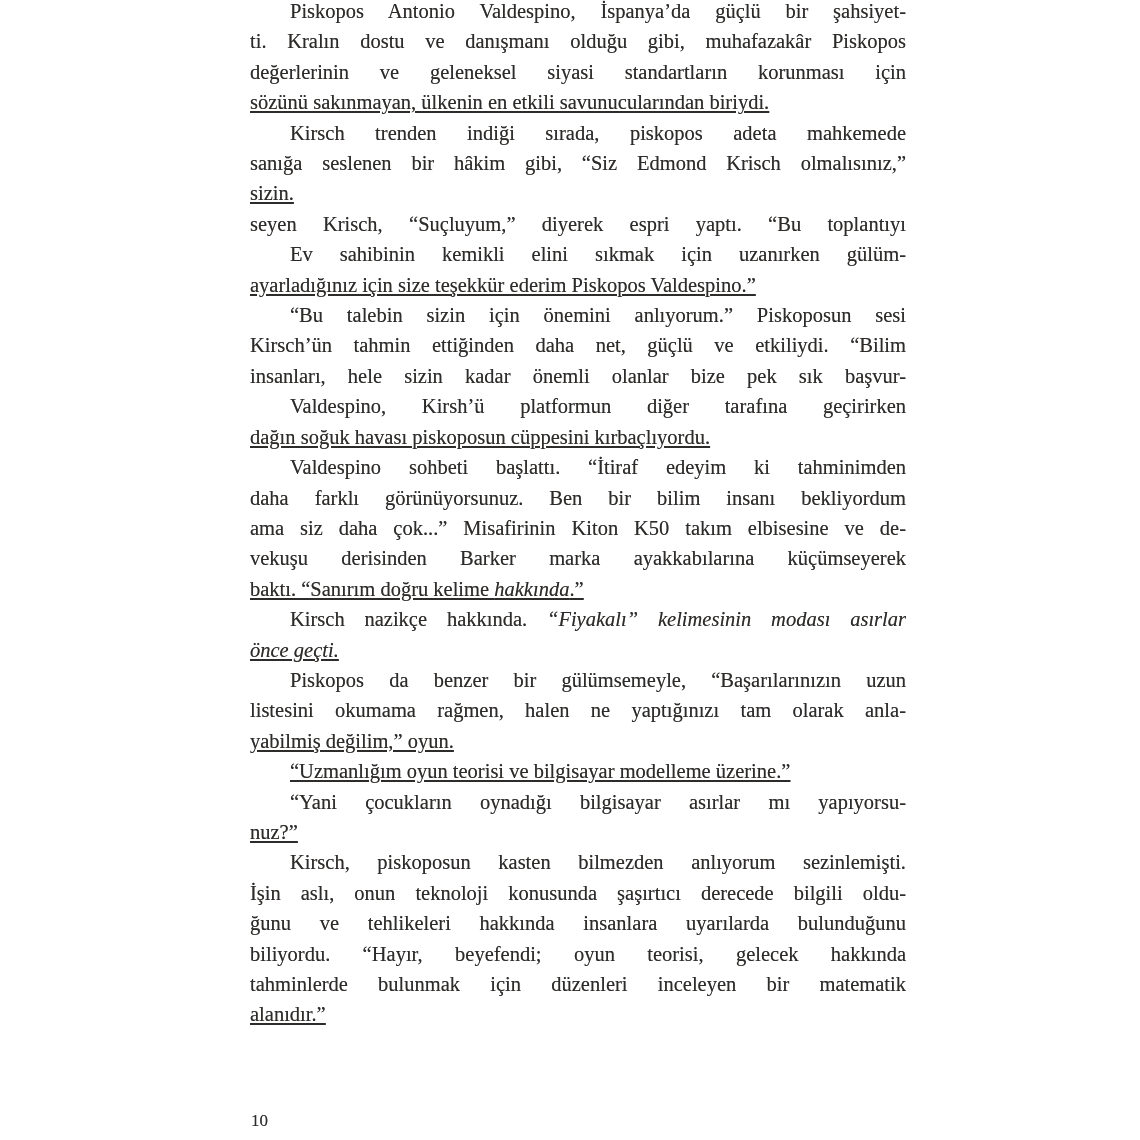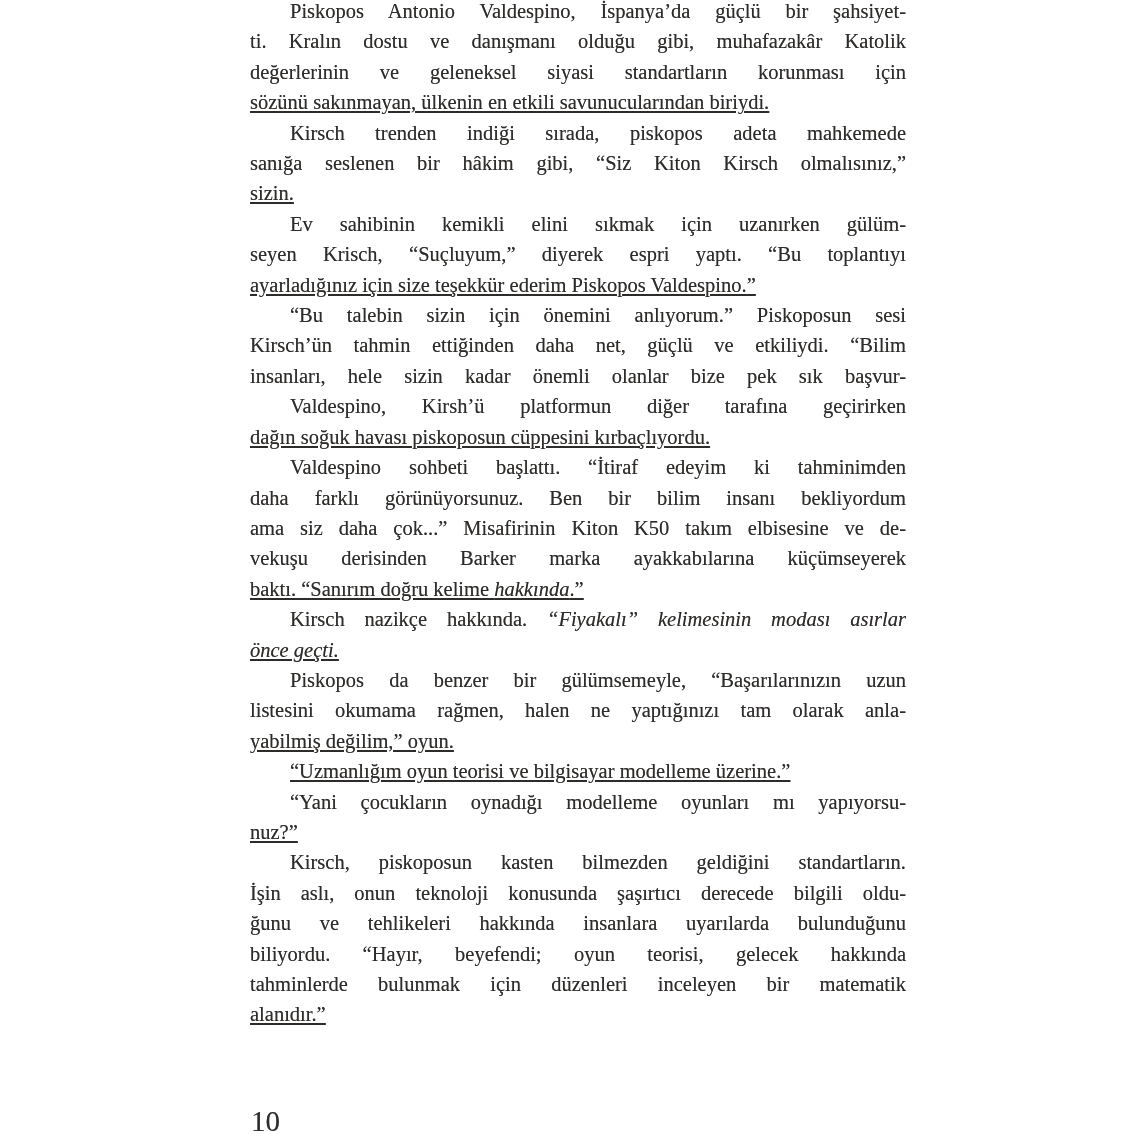--- a/index.html
+++ b/index.html
@@ -34,44 +34,44 @@
     word-spacing: normal;
   }
   .line.j { text-align-last: justify; }
   .line.last { text-align-last: left; text-decoration: underline; }
   .line.indent { text-indent: 40px; }
   .it { font-style: italic; }
   .page-number {
     position: absolute;
     left: 251px;
     top: 1106px;
-    font-size: 29px;
+    font-size: 17px;
     line-height: 30px;
     text-shadow: 0 0 0.6px rgba(46,44,42,0.5);
   }
 </style>
 </head>
 <body>
 
 <div class="book-page">
   <div class="body-text">
       <div class="para">
         <div class="line indent j"><span>Piskopos Antonio Valdespino, İspanya’da güçlü bir şahsiyet-</span></div>
-        <div class="line j"><span>ti. Kralın dostu ve danışmanı olduğu gibi, muhafazakâr Katolik</span></div>
+        <div class="line j"><span>ti. Kralın dostu ve danışmanı olduğu gibi, muhafazakâr Piskopos</span></div>
         <div class="line j"><span>değerlerinin ve geleneksel siyasi standartların korunması için</span></div>
         <div class="line last"><span>sözünü sakınmayan, ülkenin en etkili savunucularından biriydi.</span></div>
       </div>
       <div class="para">
         <div class="line indent j"><span>Kirsch trenden indiği sırada, piskopos adeta mahkemede</span></div>
-        <div class="line j"><span>sanığa seslenen bir hâkim gibi, “Siz Kiton Kirsch olmalısınız,”</span></div>
+        <div class="line j"><span>sanığa seslenen bir hâkim gibi, “Siz Edmond Krisch olmalısınız,”</span></div>
         <div class="line last"><span>sizin.</span></div>
       </div>
       <div class="para">
+        <div class="line j"><span>seyen Krisch, “Suçluyum,” diyerek espri yaptı. “Bu toplantıyı</span></div>
         <div class="line indent j"><span>Ev sahibinin kemikli elini sıkmak için uzanırken gülüm-</span></div>
-        <div class="line j"><span>seyen Krisch, “Suçluyum,” diyerek espri yaptı. “Bu toplantıyı</span></div>
         <div class="line last"><span>ayarladığınız için size teşekkür ederim Piskopos Valdespino.”</span></div>
       </div>
       <div class="para">
         <div class="line indent j"><span>“Bu talebin sizin için önemini anlıyorum.” Piskoposun sesi</span></div>
         <div class="line j"><span>Kirsch’ün tahmin ettiğinden daha net, güçlü ve etkiliydi. “Bilim</span></div>
         <div class="line j"><span>insanları, hele sizin kadar önemli olanlar bize pek sık başvur-</span></div>
       </div>
       <div class="para">
         <div class="line indent j"><span>Valdespino, Kirsh’ü platformun diğer tarafına geçirirken</span></div>
         <div class="line last"><span>dağın soğuk havası piskoposun cüppesini kırbaçlıyordu.</span></div>
@@ -89,25 +89,25 @@
       </div>
       <div class="para">
         <div class="line indent j"><span>Piskopos da benzer bir gülümsemeyle, “Başarılarınızın uzun</span></div>
         <div class="line j"><span>listesini okumama rağmen, halen ne yaptığınızı tam olarak anla-</span></div>
         <div class="line last"><span>yabilmiş değilim,” oyun.</span></div>
       </div>
       <div class="para">
         <div class="line indent last"><span>“Uzmanlığım oyun teorisi ve bilgisayar modelleme üzerine.”</span></div>
       </div>
       <div class="para">
-        <div class="line indent j"><span>“Yani çocukların oynadığı modelleme oyunları mı yapıyorsu-</span></div>
+        <div class="line indent j"><span>“Yani çocukların oynadığı bilgisayar asırlar mı yapıyorsu-</span></div>
         <div class="line last"><span>nuz?”</span></div>
       </div>
       <div class="para">
-        <div class="line indent j"><span>Kirsch, piskoposun kasten bilmezden geldiğini standartların.</span></div>
+        <div class="line indent j"><span>Kirsch, piskoposun kasten bilmezden anlıyorum sezinlemişti.</span></div>
         <div class="line j"><span>İşin aslı, onun teknoloji konusunda şaşırtıcı derecede bilgili oldu-</span></div>
         <div class="line j"><span>ğunu ve tehlikeleri hakkında insanlara uyarılarda bulunduğunu</span></div>
         <div class="line j"><span>biliyordu. “Hayır, beyefendi; oyun teorisi, gelecek hakkında</span></div>
         <div class="line j"><span>tahminlerde bulunmak için düzenleri inceleyen bir matematik</span></div>
         <div class="line last"><span>alanıdır.”</span></div>
       </div>
     </div>
   <div class="page-number">10</div>
 </div>
 

